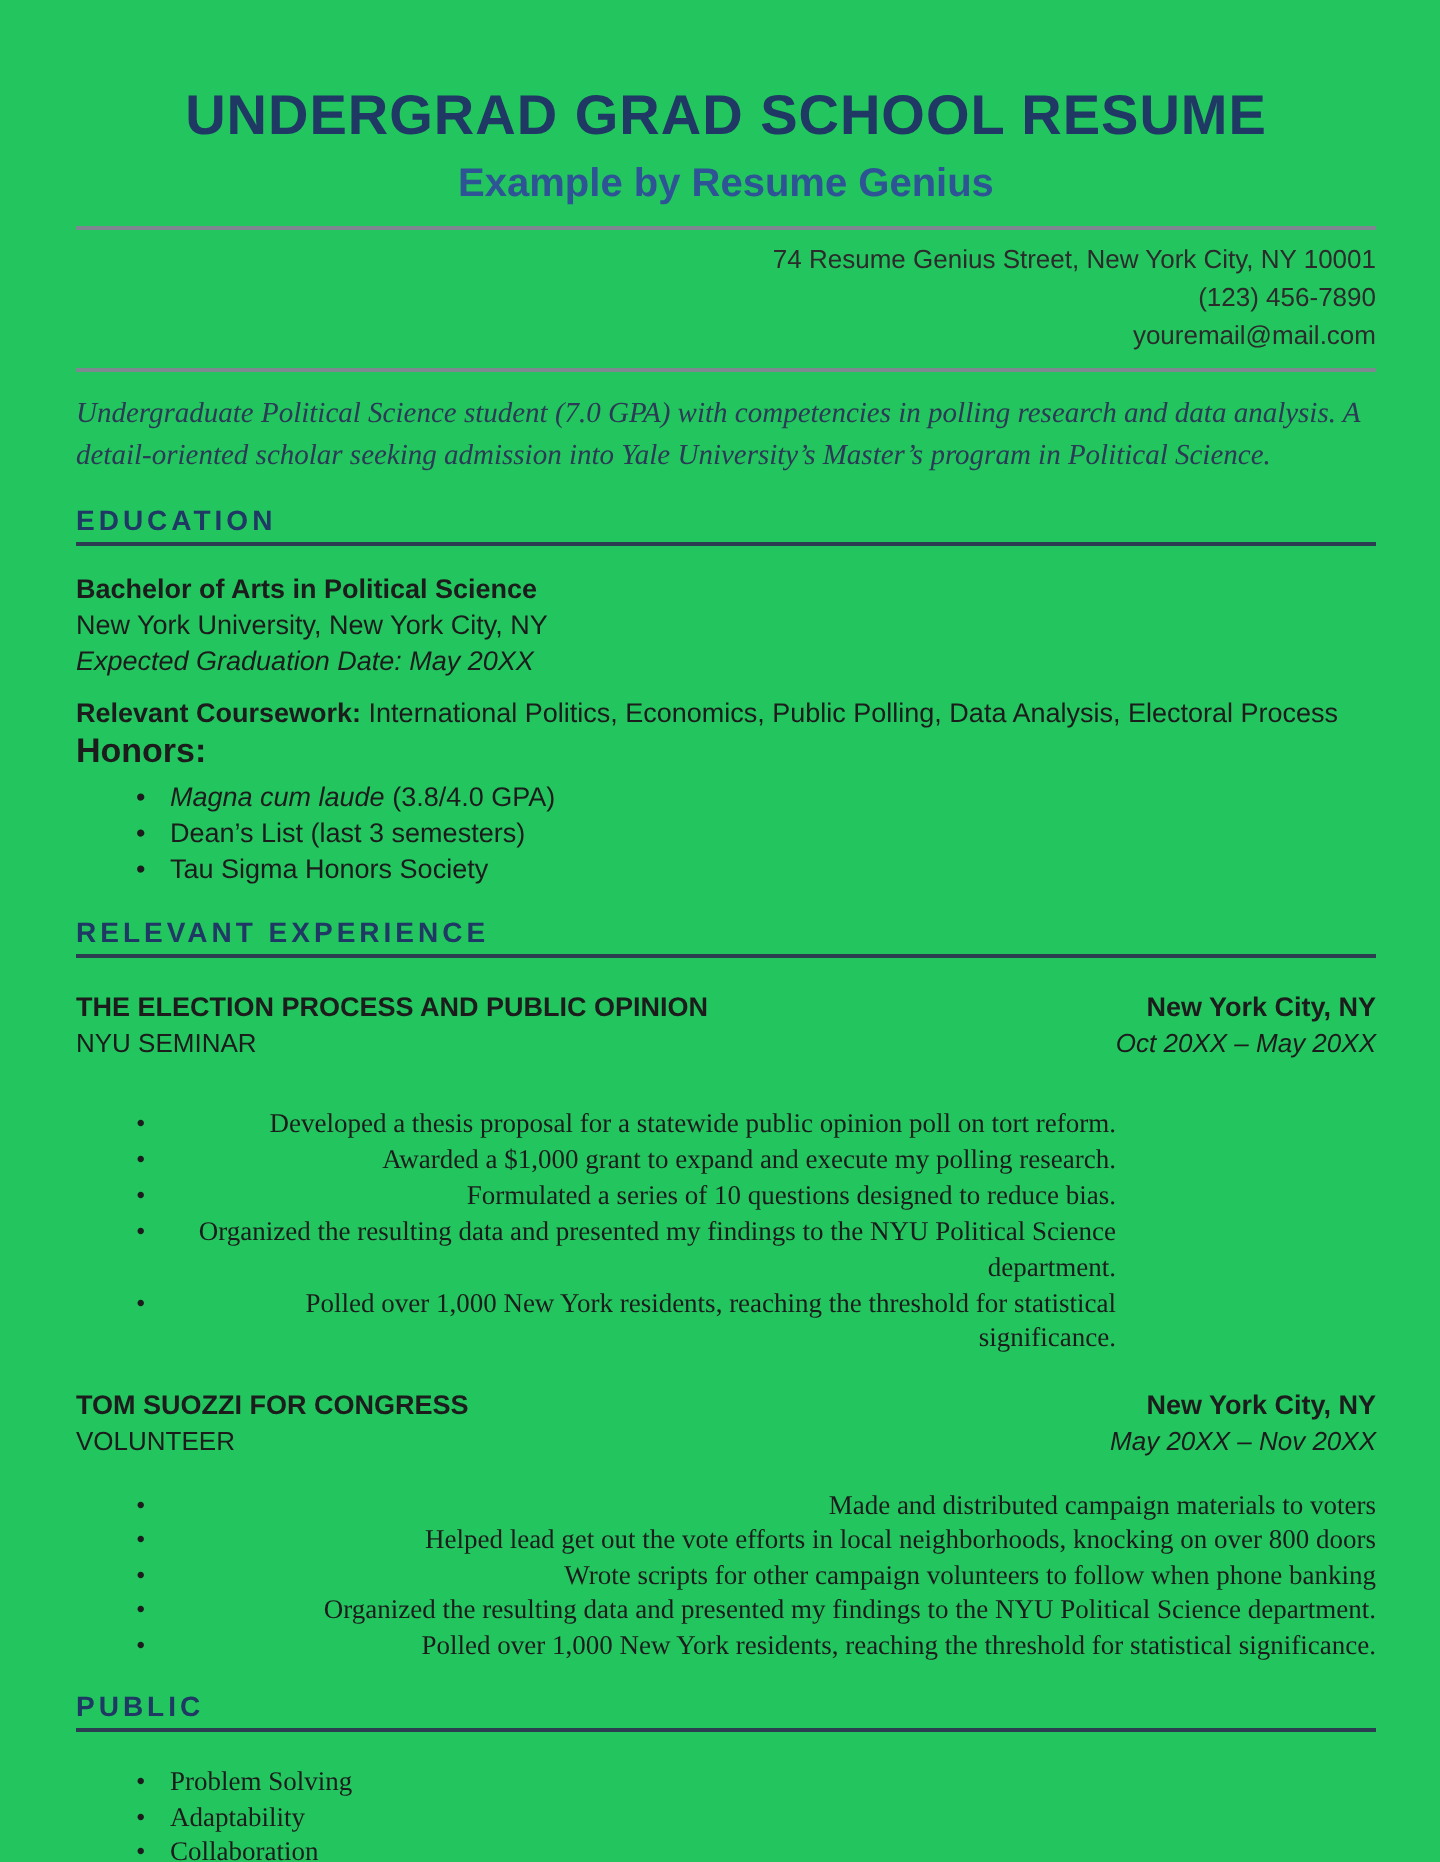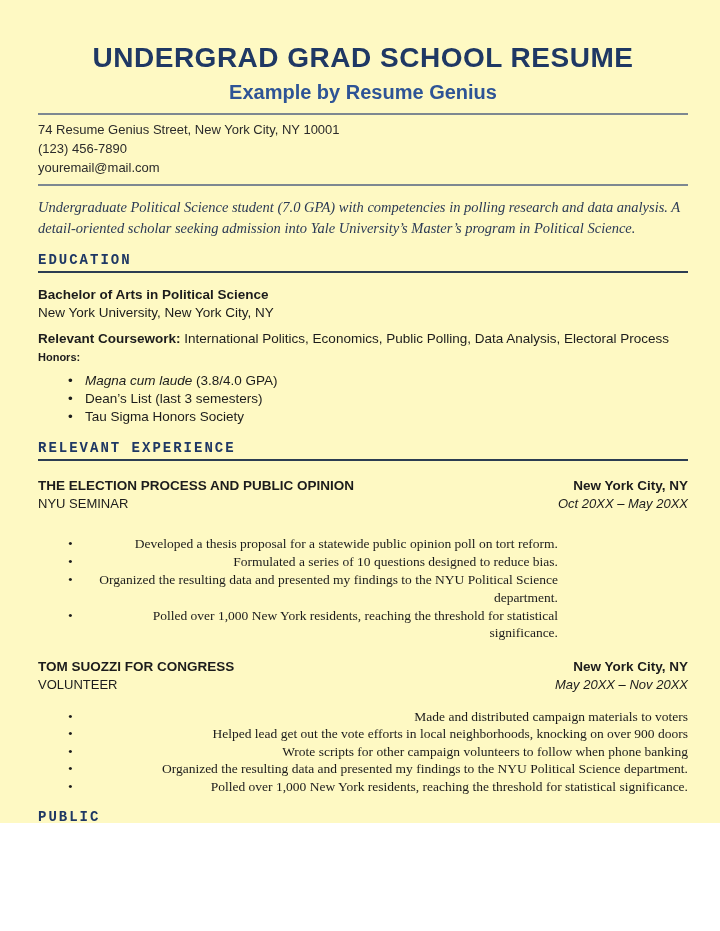--- a/index.html
+++ b/index.html
@@ -1,22 +1,22 @@
 <!DOCTYPE html>
 <html><head>
 <meta charset="utf-8">
 <style>
   * { box-sizing: border-box; margin: 0; padding: 0; }
   html, body { background: #ffffff; }
   body { font-family: "Liberation Sans", sans-serif; color: #1c1c1c; }
 
   .page {
     width: 720px;
-    height: 823px;
-    background: #fef9c3;
+    height: 931px;
+    background: #22c55e;
     padding: 42px 32px 20px 38px;
     overflow: hidden;
   }
 
   
   .doc-header { text-align: center; }
   .doc-title {
     font-size: 28px;
     font-weight: 700;
     letter-spacing: 0.5px;
@@ -29,21 +29,21 @@
     font-weight: 700;
     color: #2e5496;
     margin-bottom: 9px;
   }
   .rule-gray {
     border: none;
     border-top: 2px solid #7d8891;
     margin: 0;
   }
   .contact-block {
-    text-align: left;
+    text-align: right;
     padding: 5px 0 7px 0;
     font-size: 13px;
     color: #2b2b2b;
   }
   .contact-block div { line-height: 19px; }
 
   
   .summary {
     font-family: "Liberation Serif", serif;
     font-style: italic;
@@ -55,30 +55,29 @@
 
   
   .section-heading {
     font-size: 14px;
     font-weight: 700;
     letter-spacing: 2px;
     color: #1f3864;
     margin-top: 14px;
     padding-bottom: 3px;
     border-bottom: 2px solid #2c3d52;
-    font-family: Liberation Mono, monospace;
   }
 
   
   .edu-block { margin-top: 13px; font-size: 13.5px; line-height: 18px; }
   .degree { font-weight: 700; }
   .grad-date { font-style: italic; }
   .coursework { margin-top: 8px; font-size: 13.5px; line-height: 18px; }
   .label-bold { font-weight: 700; }
-  .honors-label { font-weight: 700; font-size: 11px; line-height: 19px; }
+  .honors-label { font-weight: 700; font-size: 17px; line-height: 19px; }
 
   ul.bullet-list {
     list-style: none;
     padding-left: 47px;
     margin-top: 5px;
   }
   ul.bullet-list li {
     position: relative;
     line-height: 18px;
     font-size: 13.5px;
@@ -123,20 +122,21 @@
     </div>
     <hr class="rule-gray">
   </div>
 
   <p class="summary">Undergraduate Political Science student (7.0 GPA) with competencies in polling research and data analysis. A detail-oriented scholar seeking admission into Yale University’s Master’s program in Political Science.</p>
 
   <div class="section-heading">EDUCATION</div>
   <div class="edu-block">
     <div class="degree">Bachelor of Arts in Political Science</div>
     <div>New York University, New York City, NY</div>
+    <div class="grad-date">Expected Graduation Date: May 20XX</div>
   </div>
   <div class="coursework">
     <span class="label-bold">Relevant Coursework:</span><span> International Politics, Economics, Public Polling, Data Analysis, Electoral Process</span>
   </div>
   <div class="honors-label">Honors:</div>
   <ul class="bullet-list">
       <li><em>Magna cum laude</em> (3.8/4.0 GPA)</li>
       <li>Dean’s List (last 3 semesters)</li>
       <li>Tau Sigma Honors Society</li>
     </ul>
@@ -147,38 +147,39 @@
     <div class="job-row">
       <span class="job-title">THE ELECTION PROCESS AND PUBLIC OPINION</span>
       <span class="job-location">New York City, NY</span>
     </div>
     <div class="job-row">
       <span class="job-role">NYU SEMINAR</span>
       <span class="job-dates">Oct 20XX – May 20XX</span>
     </div>
     <ul class="bullet-list serif-list job1-bullets">
         <li>Developed a thesis proposal for a statewide public opinion poll on tort reform.</li>
+        <li>Awarded a $1,000 grant to expand and execute my polling research.</li>
         <li>Formulated a series of 10 questions designed to reduce bias.</li>
         <li>Organized the resulting data and presented my findings to the NYU Political Science department.</li>
         <li>Polled over 1,000 New York residents, reaching the threshold for statistical significance.</li>
       </ul>
   </div>
 
   <div class="job">
     <div class="job-row">
       <span class="job-title">TOM SUOZZI FOR CONGRESS</span>
       <span class="job-location">New York City, NY</span>
     </div>
     <div class="job-row">
       <span class="job-role">VOLUNTEER</span>
       <span class="job-dates">May 20XX – Nov 20XX</span>
     </div>
     <ul class="bullet-list serif-list job2-bullets">
         <li>Made and distributed campaign materials to voters</li>
-        <li>Helped lead get out the vote efforts in local neighborhoods, knocking on over 900 doors</li>
+        <li>Helped lead get out the vote efforts in local neighborhoods, knocking on over 800 doors</li>
         <li>Wrote scripts for other campaign volunteers to follow when phone banking</li>
         <li>Organized the resulting data and presented my findings to the NYU Political Science department.</li>
         <li>Polled over 1,000 New York residents, reaching the threshold for statistical significance.</li>
       </ul>
   </div>
 
   <div class="section-heading">PUBLIC</div>
   <ul class="bullet-list serif-list skills-list">
       <li>Problem Solving</li>
       <li>Adaptability</li>

